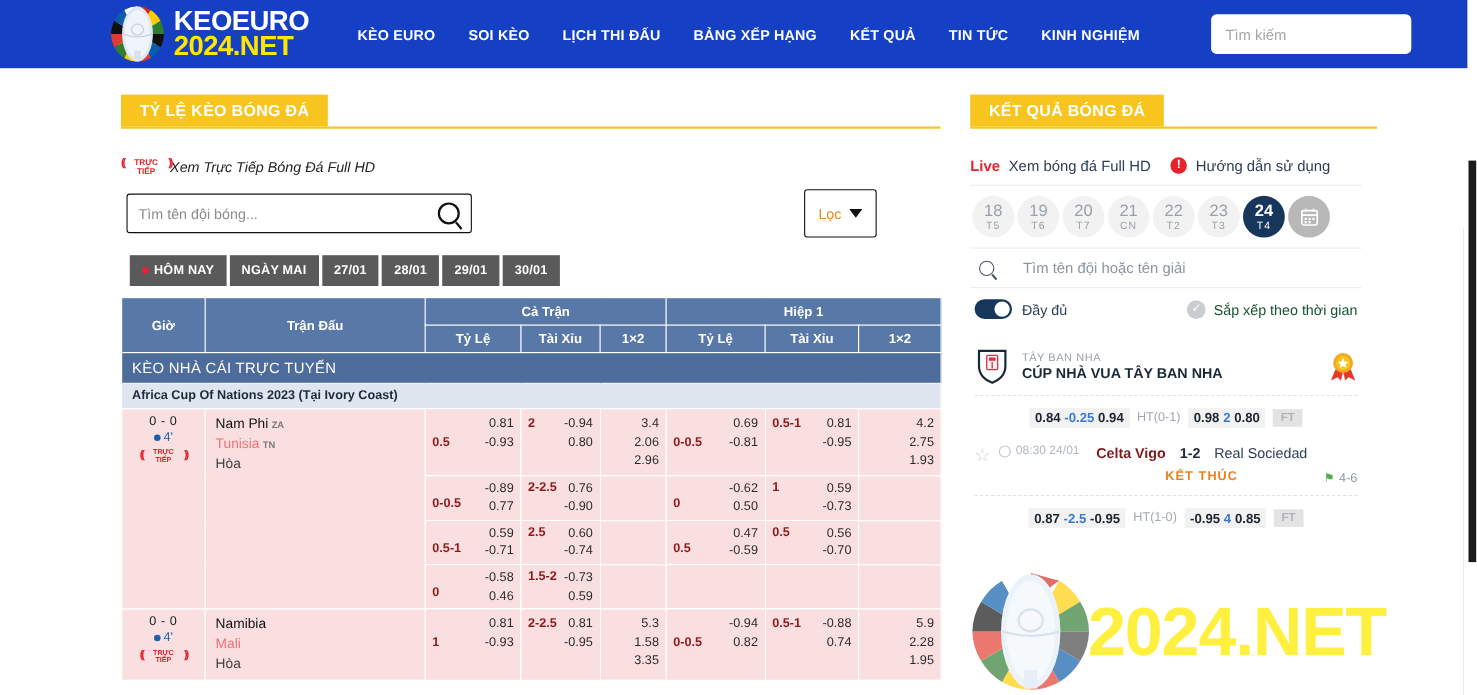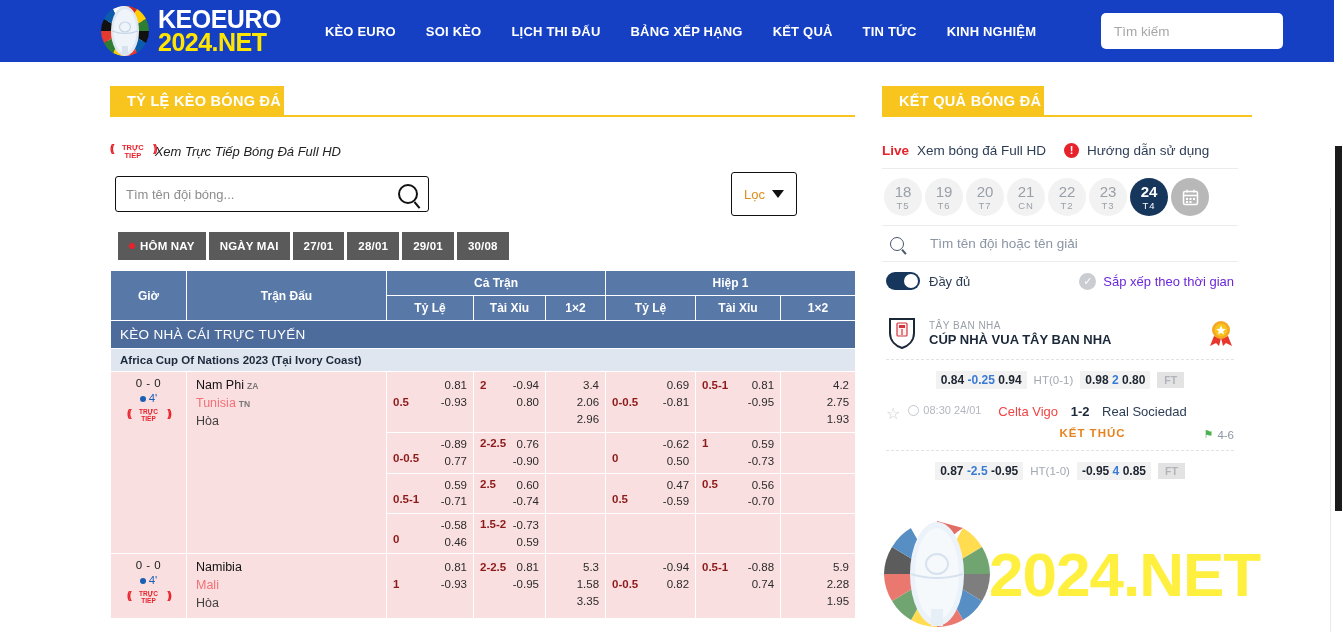--- a/index.html
+++ b/index.html
@@ -54,21 +54,21 @@
   .col-right { width: 473px; position: relative; }
 
   
   .sect {
     margin-top: 24px; display: flex; align-items: flex-end;
     border-bottom: 2px solid #f7c51e;
   }
   .sect-tab {
     background: #f7c51e; color: #ffffff;
     font-size: 14.5px; font-weight: bold; letter-spacing: 0.3px;
-    padding: 7px 3px 6px 17px;
+    padding: 7px 17px 6px 17px;
   }
   .sect-rest { flex: 1; }
 
   
   .liveline { display: flex; align-items: center; margin-top: 26px; gap: 7px; }
   .badge-tructiep {
     border: 0; color: #e8222b; font-size: 7.5px; font-weight: bold;
     line-height: 1.02; text-align: center; padding: 1px 4px;
     position: relative; font-family: "Liberation Sans", sans-serif;
   }
@@ -221,21 +221,21 @@
   .tgl::after {
     content: ""; position: absolute; width: 14px; height: 14px;
     border-radius: 50%; background: #fff; right: 2px; top: 2px;
   }
   .rtoggle .tl { font-size: 13px; color: #2d3d55; margin-left: 9px; }
   .rtoggle .right { margin-left: auto; display: flex; align-items: center; gap: 7px; }
   .chk {
     width: 17px; height: 17px; border-radius: 50%; background: #c9ccd1;
     color: #fff; font-size: 11px; text-align: center; line-height: 17px;
   }
-  .rtoggle .tr { font-size: 13px; color: #6d28d9; text-align: center; }
+  .rtoggle .tr { font-size: 13px; color: #14532d; text-align: center; }
 
   .lg-card { padding: 16px 4px 0 4px; display: flex; align-items: center; gap: 11px; }
   .lg-badge { width: 32px; height: 34px; flex: 0 0 32px; }
   .lg-txt { flex: 1; }
   .lg-sub { font-size: 10px; color: #9aa0a8; letter-spacing: 0.5px; }
   .lg-name { font-size: 13px; font-weight: bold; color: #1b2838; margin-top: 1px; }
   .rosette { width: 26px; height: 28px; flex: 0 0 26px; }
 
   .oddsline {
     display: flex; align-items: center; justify-content: center; gap: 7px;
@@ -246,21 +246,21 @@
   .chip .blue { color: #3a7bd5; font-weight: bold; }
   .ht { color: #a3a9b2; font-size: 11.5px; }
   .ft { background: #e3e3e3; color: #b0b4ba; font-size: 10.5px; padding: 2px 7px; font-weight: bold; }
 
   .mrow-r { display: flex; align-items: flex-start; padding: 6px 4px 0 4px; position: relative; }
   .star { color: #c9ccd1; font-size: 16px; margin-right: 8px; }
   .mtime { color: #b3b8bf; font-size: 11px; display: flex; align-items: center; gap: 4px; }
   .clk { width: 11px; height: 11px; border: 1.2px solid #c3c7cd; border-radius: 50%; }
   .m-center { flex: 1; text-align: center; }
   .m-line1 { font-size: 13px; }
-  .m-home { font-weight: normal; color: #ef4444; }
+  .m-home { font-weight: bold; color: #7f1d1d; }
   .m-score { font-weight: bold; color: #1b2838; margin: 0 9px; }
   .m-away { color: #2d3d55; }
   .m-stat { color: #e8821e; font-size: 11.5px; font-weight: bold; letter-spacing: 1px; margin-top: 8px; }
   .m-right { font-size: 11.5px; color: #8b95a3; display: flex; align-items: center; gap: 4px; padding-top: 24px; }
   .corner { color: #4caf50; font-size: 11px; }
 
   
   .watermark {
     position: absolute; left: 10px; bottom: 0px;
     pointer-events: none; display: flex; align-items: center;
@@ -367,21 +367,21 @@
 
     <div class="datetabs" style="margin-left:118px;">
       <div class="dtab">
         <span class="dot-red"></span>
         <span>HÔM NAY</span>
       </div>
       <div class="dtab">NGÀY MAI</div>
       <div class="dtab">27/01</div>
       <div class="dtab">28/01</div>
       <div class="dtab">29/01</div>
-      <div class="dtab">30/08</div>
+      <div class="dtab">30/01</div>
     </div>
 
     <table class="odds" style="margin-left:110px;">
       <colgroup>
         <col style="width:76px">
           <col style="width:200px">
         <col style="width:87px">
           <col style="width:72px">
           <col style="width:60px">
         <col style="width:90px">

